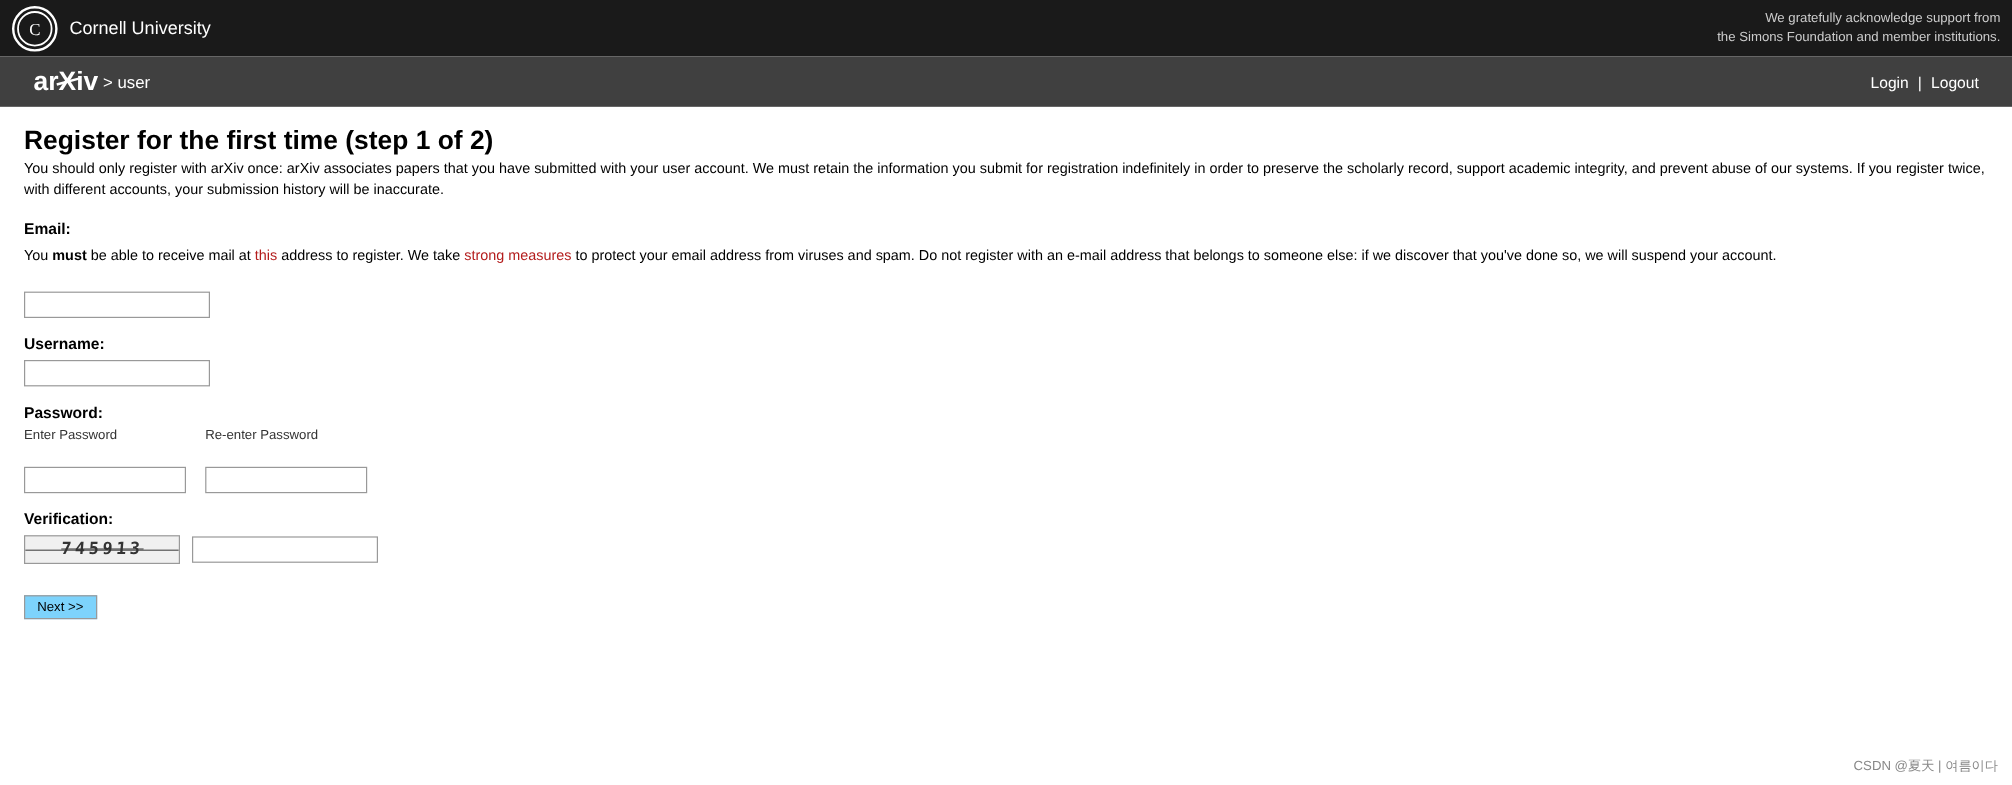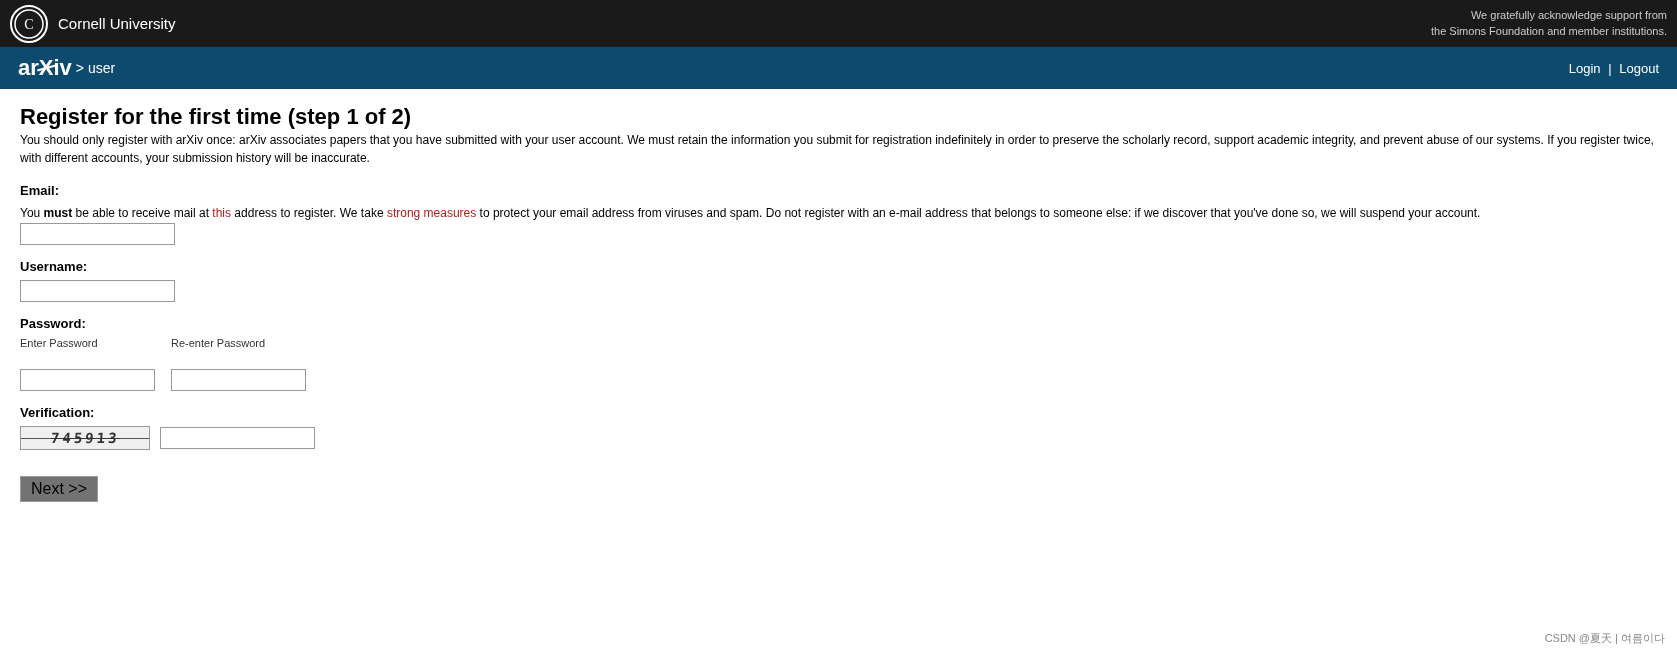--- a/index.html
+++ b/index.html
@@ -39,22 +39,22 @@
     }
     .top-bar-right {
       font-size: 11px;
       color: #ccc;
       text-align: right;
       line-height: 1.4;
     }
 
     
     .nav-bar {
-      background: #0c4a6e;
-      padding: 8px 18px;
+      background: #404040;
+      padding: 8px 28px;
       display: flex;
       align-items: center;
       justify-content: space-between;
       height: 42px;
     }
     .arxiv-logo {
       display: flex;
       align-items: center;
       gap: 0;
       color: #fff;
@@ -103,21 +103,21 @@
     .field-section {
       margin-bottom: 14px;
     }
     .field-label {
       font-weight: bold;
       margin-bottom: 6px;
       font-size: 13px;
     }
     .field-description {
       font-size: 12px;
-      margin-bottom: 1px;
+      margin-bottom: 21px;
       line-height: 1.5;
     }
     .field-description a { color: #b31b1b; text-decoration: none; }
     .field-description strong { font-weight: bold; }
 
     input[type="text"], input[type="email"], input[type="password"] {
       border: 1px solid #999;
       padding: 3px 4px;
       font-size: 12px;
       height: 22px;
@@ -175,24 +175,24 @@
       position: absolute;
       top: 50%;
       left: 0;
       right: 0;
       height: 1px;
       background: #555;
     }
     .captcha-input { width: 155px; }
 
     .next-button {
-      background: #737373;
+      background: #7dd3fc;
       border: 1px solid #999;
       padding: 3px 10px;
-      font-size: 16px;
+      font-size: 11px;
       cursor: pointer;
     }
 
     
     .watermark {
       position: fixed;
       bottom: 8px;
       right: 12px;
       font-size: 11px;
       color: #888;

